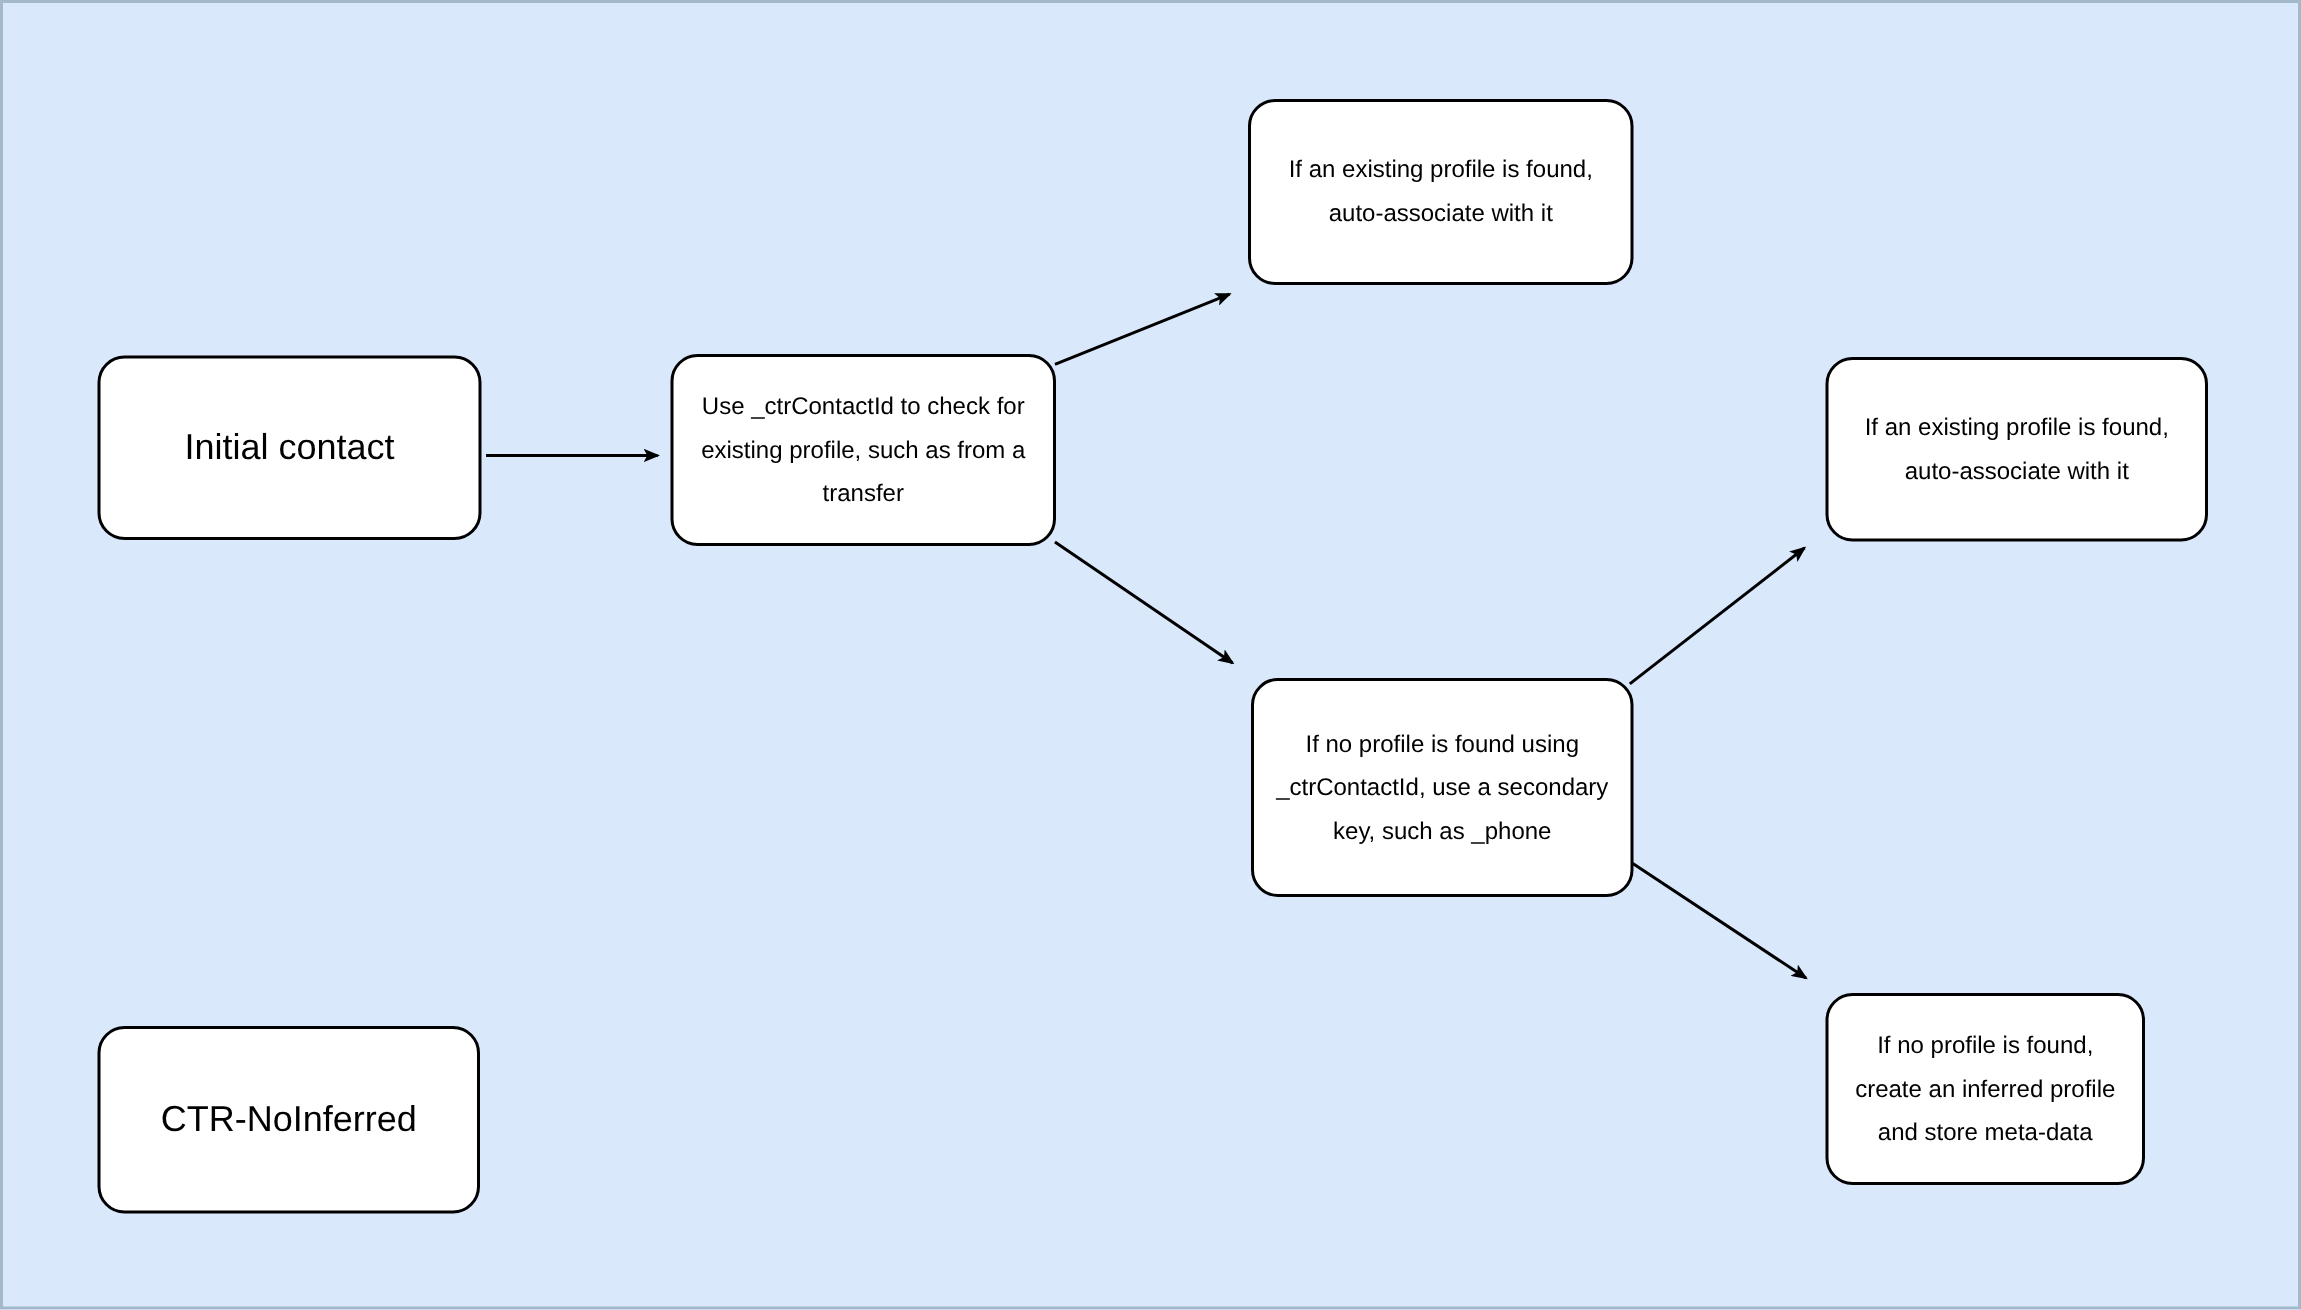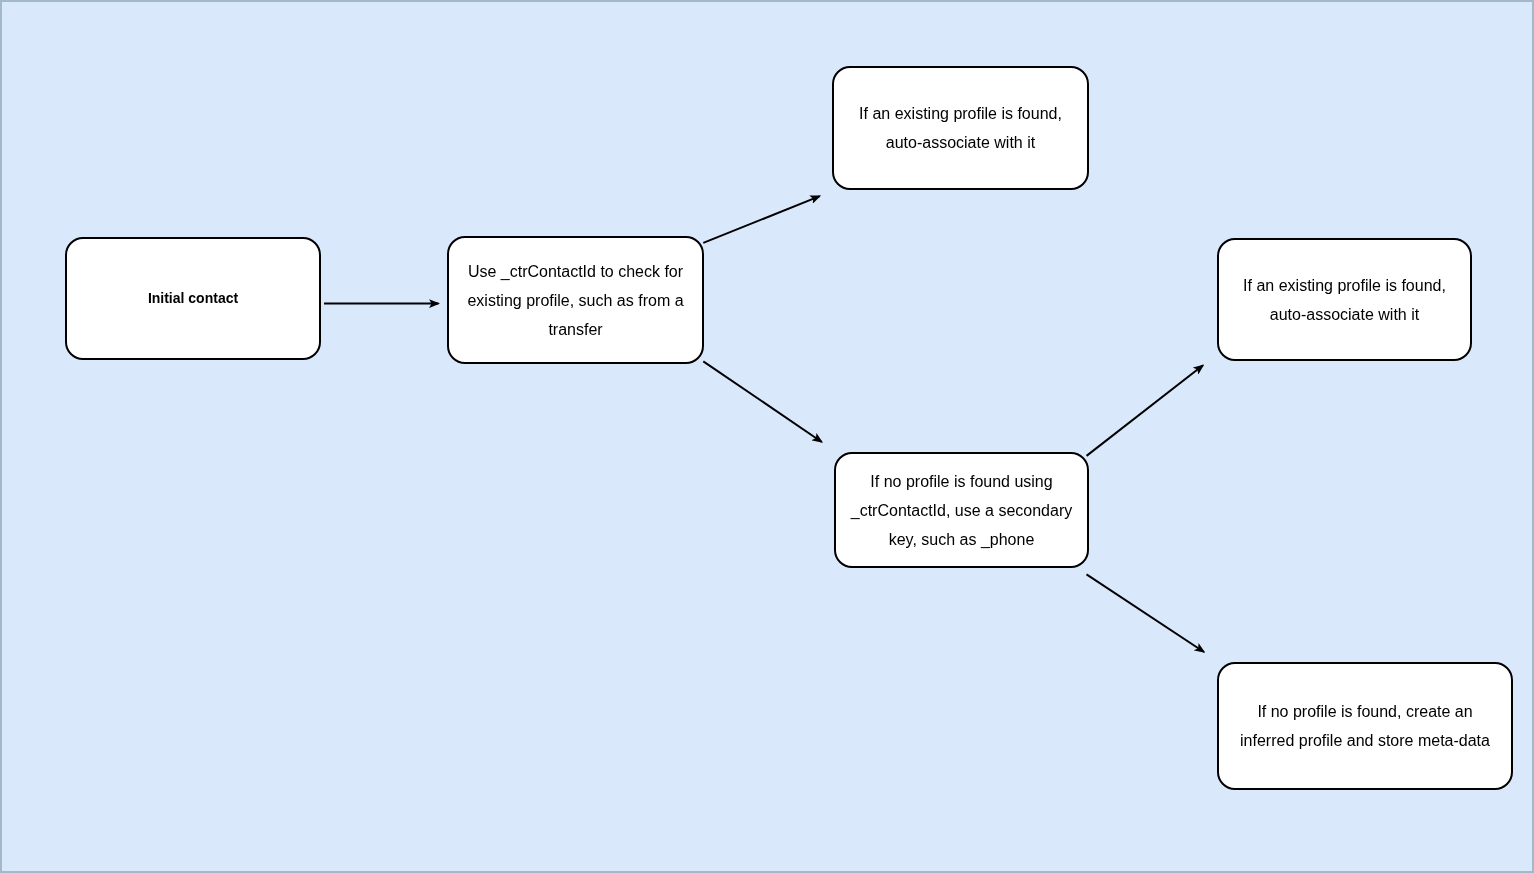--- a/index.html
+++ b/index.html
@@ -34,30 +34,30 @@
     display: flex;
     align-items: center;
     justify-content: center;
     text-align: center;
     color: #000000;
     font-size: 16px;
     line-height: 29px;
     padding: 6px 10px;
   }
   .node.bold {
-    font-weight: bold;
-    font-size: 14px;
+    font-weight: normal;
+    font-size: 24px;
   }
   
   #node-initial        { left: 63px;   top: 235px; width: 256px; height: 123px; }
   #node-check          { left: 445px;  top: 234px; width: 257px; height: 128px; }
   #node-exist-top      { left: 830px;  top: 64px;  width: 257px; height: 124px; }
-  #node-noprofile      { left: 832px;  top: 450px; width: 255px; height: 116px; }
+  #node-noprofile      { left: 832px;  top: 450px; width: 255px; height: 146px; }
   #node-exist-right    { left: 1215px; top: 236px; width: 255px; height: 123px; }
-  #node-create         { left: 1215px; top: 660px; width: 296px; height: 128px; justify-content: center; }
+  #node-create         { left: 1215px; top: 660px; width: 213px; height: 128px; justify-content: center; }
   #node-ctr            { left: 63px;   top: 682px; width: 255px; height: 125px; }
 </style>
 </head>
 <body>
 
 <div class="canvas">
 
   <svg class="edges" viewBox="0 0 1534 873" xmlns="http://www.w3.org/2000/svg">
     <defs>
       <marker id="arrowhead" markerWidth="11" markerHeight="9" refX="9.5" refY="4.5" orient="auto" markerUnits="userSpaceOnUse">
@@ -88,14 +88,17 @@
   </div>
 
   <div class="node" id="node-exist-right">
     <span>If an existing profile is found, auto-associate with it</span>
   </div>
 
   <div class="node" id="node-create">
     <span>If no profile is found, create an inferred profile and store meta-data</span>
   </div>
 
+  <div class="node bold" id="node-ctr">
+    <span>CTR-NoInferred</span>
+  </div>
 
 </div>
 
 </body></html>

